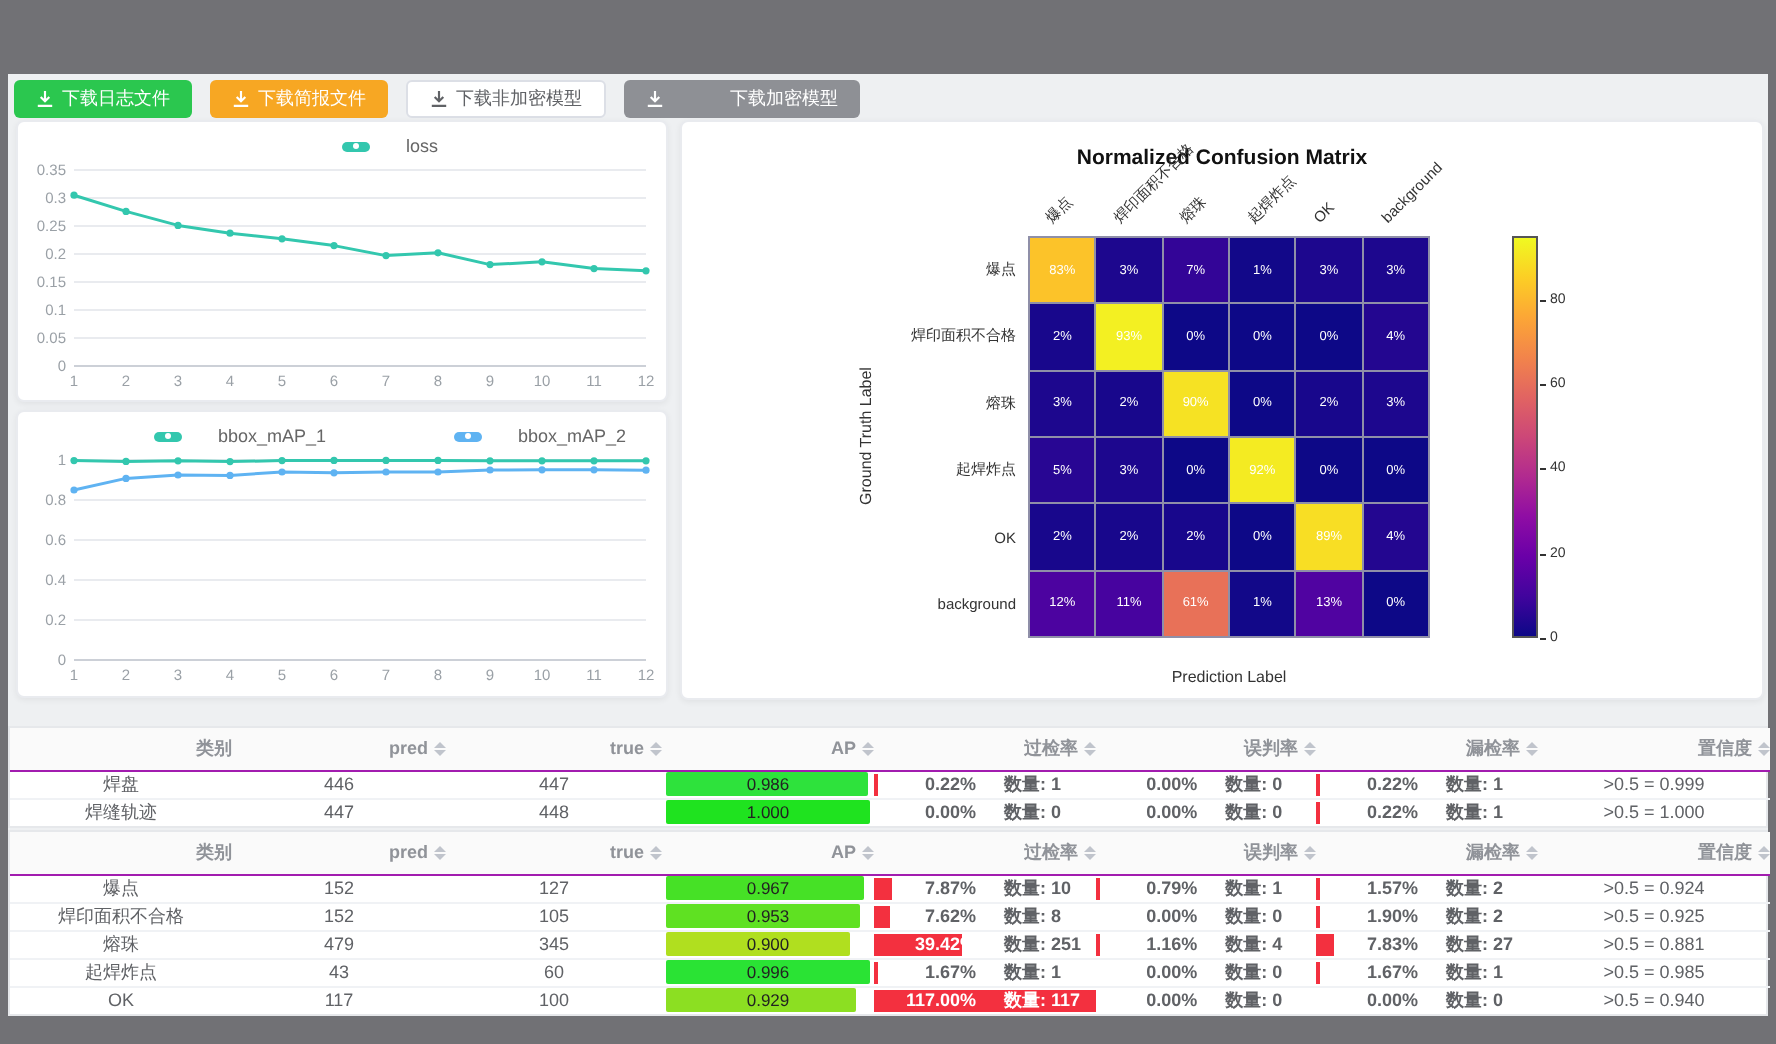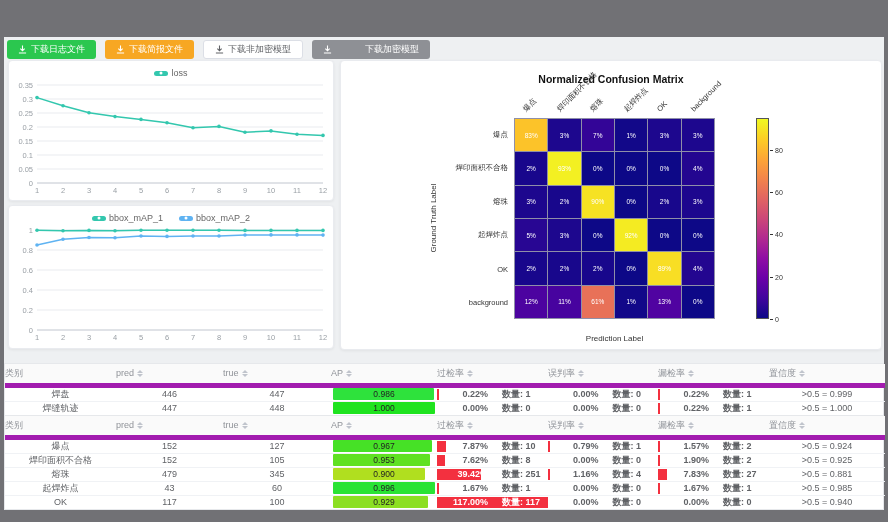--- a/index.html
+++ b/index.html
@@ -16,21 +16,21 @@
   .btn.gray { background:#8e9095;gap:33px; }
   .dlicon { display:inline-flex; }
 
   
   .card { position:absolute; background:#fff; border-radius:4px; border:1px solid #e9ebef; box-shadow:0 1px 3px rgba(0,0,0,.06); }
   #card-loss { left:4px; top:23px; width:326px; height:141px; }
   #card-map  { left:4px; top:168px; width:326px; height:144px; }
   #card-cm   { left:336px; top:23px; width:542px; height:290px; }
 
   .legend { display:flex; justify-content:center; gap:16px; padding-top:6px; height:18px; align-items:center; }
-  .lg-item { display:flex; align-items:center; gap:3px; cursor:pointer; }
+  .lg-item { display:flex; align-items:center; gap:18px; cursor:pointer;margin-left:48px; }
   .lg-mark { width:14px; height:5px; border-radius:3px; position:relative; }
   .lg-mark::after { content:""; position:absolute; left:50%; top:50%; transform:translate(-50%,-50%); width:3px; height:3px; border-radius:50%; background:#fff; }
   .lg-label { font-size:9px; color:#666; }
   svg.chart { display:block; }
 
   
   .cm-title { position:absolute; top:12px; left:0; right:0; text-align:center; font-size:10.5px; font-weight:bold; color:#111; }
   .cm-grid { position:absolute; left:173px; top:57px; width:201px; height:201px; display:grid; grid-template-rows:repeat(6,1fr); grid-template-columns:repeat(6,1fr); gap:1px; background:#8f8fa8; border:1px solid #8f8fa8; }
   .cm-cell { display:flex; align-items:center; justify-content:center; font-size:6.5px; color:#fff; }
   .cm-rowlabel { position:absolute; right:373px; transform:translateY(-50%); font-size:7.5px; color:#333; white-space:nowrap; }
@@ -39,21 +39,21 @@
   .cm-xlabel { position:absolute; left:173px; width:201px; top:273px; text-align:center; font-size:8px; color:#333; }
   .cm-colorbar { position:absolute; left:415px; top:57px; width:13px; height:201px; border:1px solid #555;
     background:linear-gradient(to top,#0d0887 0%,#41049d 10%,#6a00a8 20%,#8f0da4 30%,#b12a90 40%,#cc4778 50%,#e16462 60%,#f2844b 70%,#fca636 80%,#fcce25 90%,#f0f921 100%); }
   .cm-cbmark { position:absolute; left:429px; width:3px; height:1px; background:#333; }
   .cm-cbtick { position:absolute; left:434px; font-size:7px; color:#333; transform:translateY(-50%); }
 
   
   .tbl { position:absolute; left:0; width:880px; background:#fff; border:1px solid #e6e8eb; }
   #tbl1 { top:326px; } #tbl2 { top:378px; }
   .tbl table { width:100%; border-collapse:collapse; table-layout:fixed; }
-  .tbl th { height:21px; background:#fafafa; font-size:9px; color:#909399; font-weight:normal; border-bottom:5px solid #a21caf; text-align:left; }
+  .tbl th { height:21px; background:#fafafa; font-size:9px; color:#909399; font-weight:bold; border-bottom:1px solid #a21caf; text-align:right; }
   .tbl td { height:14px; font-size:9px; color:#606266; text-align:center; border-bottom:1px solid #f0f2f5; padding:0; overflow:hidden; }
   #tbl2 td { height:13px; }
   .tbl tr:last-child td { border-bottom:none; }
   .thwrap { display:inline-flex; align-items:center; }
   .sort { display:inline-flex; flex-direction:column; gap:1px; margin-left:3px; }
   .sort i { width:0; height:0; border-left:3px solid transparent; border-right:3px solid transparent; display:block; }
   .sort .u { border-bottom:3.5px solid #c0c4cc; }
   .sort .d { border-top:3.5px solid #c0c4cc; }
   .apcell { position:relative; height:12px; margin:0 2px; }
   .apbar { position:absolute; left:0; top:0; bottom:0; border-radius:1px; }

